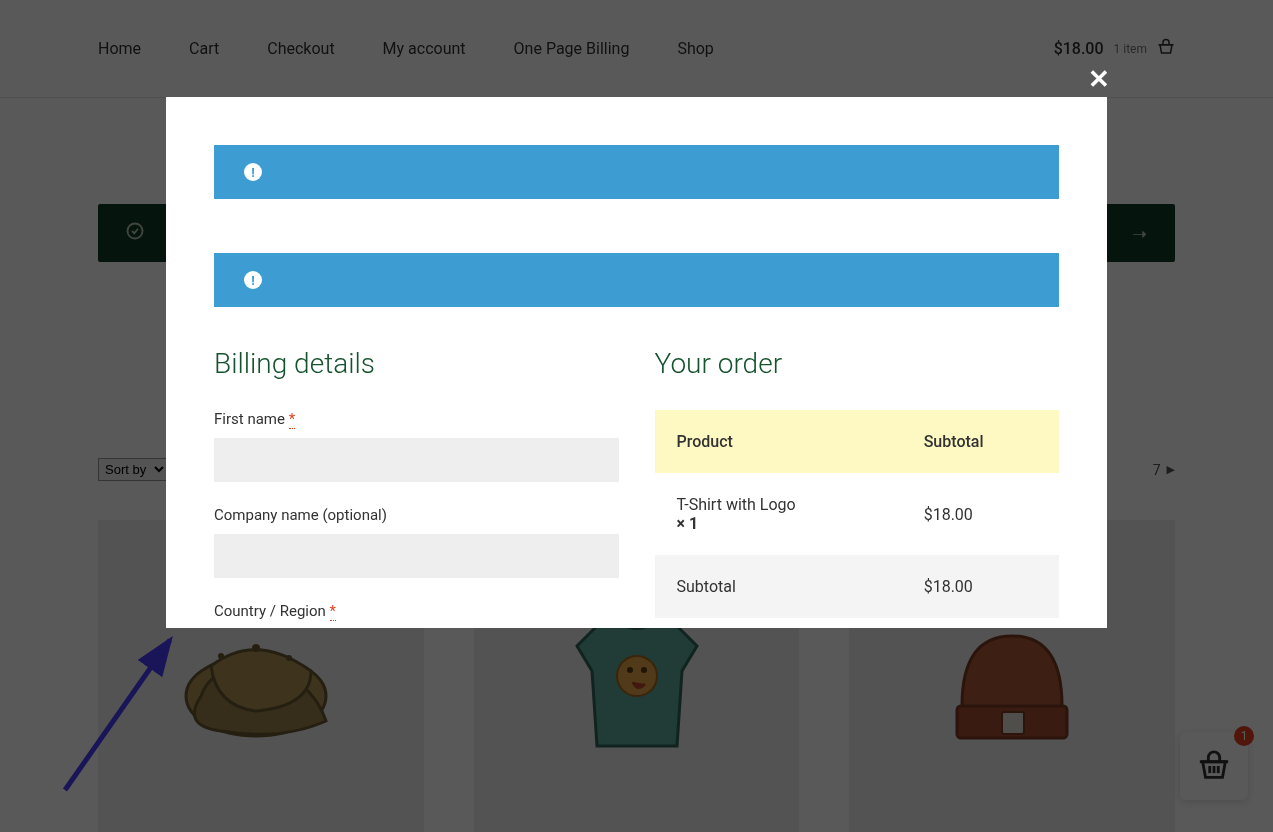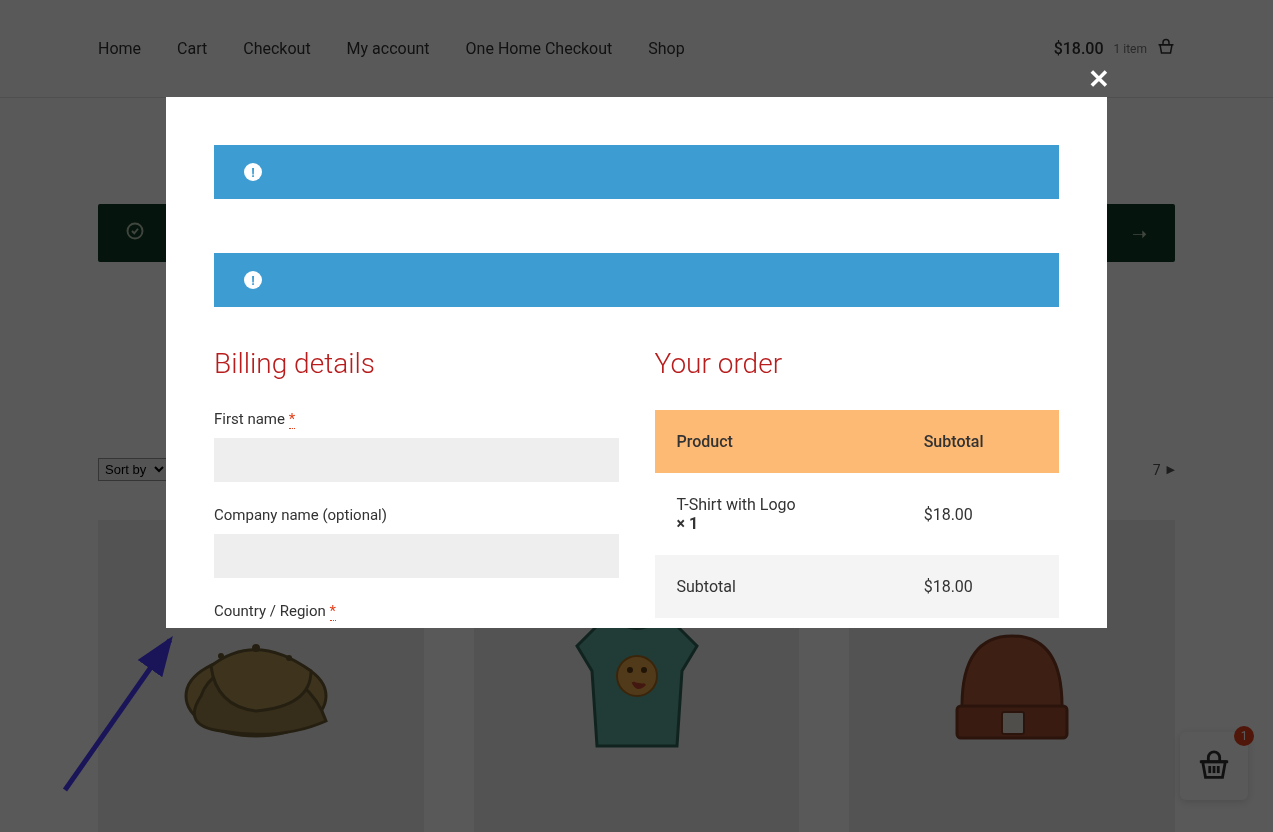--- a/index.html
+++ b/index.html
@@ -18,21 +18,21 @@
     width: 100%;
     height: 98px;
     border-bottom: 1px solid #e2e2e2;
     padding: 0 98px;
     display: flex;
     align-items: center;
     justify-content: space-between;
     font-size: 16px;
     color: #333;
   }
-  .nav { display: flex; gap: 36px; }
+  .nav { display: flex; gap: 48px; }
   .nav a { color: #333; text-decoration: none; }
   .header-cart { display: flex; align-items: center; gap: 10px; }
   .header-cart .price { font-weight: 500; }
   .header-cart .count { color: #777; font-size: 12px; }
 
   .status-bar {
     margin: 106px 98px 0 98px;
     height: 58px;
     background: #0f3b23;
     border-radius: 2px;
@@ -157,21 +157,21 @@
     flex-shrink: 0;
   }
 
   .checkout-columns { display: flex; gap: 36px; }
   .col-billing { flex: 1; }
   .col-order { flex: 1; }
 
   h2 {
     font-size: 28px;
     font-weight: 300;
-    color: #b91c1c;
+    color: #14532d;
     margin-bottom: 30px;
   }
 
   .field-row { display: flex; gap: 16px; margin-bottom: 24px; }
   .field { flex: 1; }
   .field label {
     display: block;
     font-size: 15px;
     color: #333;
     margin-bottom: 10px;
@@ -186,34 +186,34 @@
     font-size: 15px;
   }
 
   
   .order-table { width: 100%; border-collapse: collapse; font-size: 16px; }
   .order-table th, .order-table td {
     text-align: left;
     padding: 22px;
     font-weight: 400;
   }
-  .order-table thead th { background: #fdba74; font-weight: 500; }
+  .order-table thead th { background: #fef9c3; font-weight: 500; }
   .order-table tbody tr:nth-child(even) td { background: #f4f4f4; }
   .qty { font-weight: bold; }
 </style>
 </head>
 <body>
 
 <header class="page-header">
   <nav class="nav">
     <a href="#">Home</a>
     <a href="#">Cart</a>
     <a href="#">Checkout</a>
     <a href="#">My account</a>
-    <a href="#">One Home Checkout</a>
+    <a href="#">One Page Billing</a>
     <a href="#">Shop</a>
   </nav>
   <div class="header-cart">
     <span class="price">$18.00</span>
     <span class="count">1 item</span>
     <span>
       <svg width="18" height="18" viewBox="0 0 24 24" fill="none" stroke="#333" stroke-width="2">
         <path d="M4 9h16l-2 11H6L4 9z"></path>
           <path d="M8 9V6a4 4 0 018 0v3"></path>
         <line x1="2" y1="9" x2="22" y2="9"></line>

